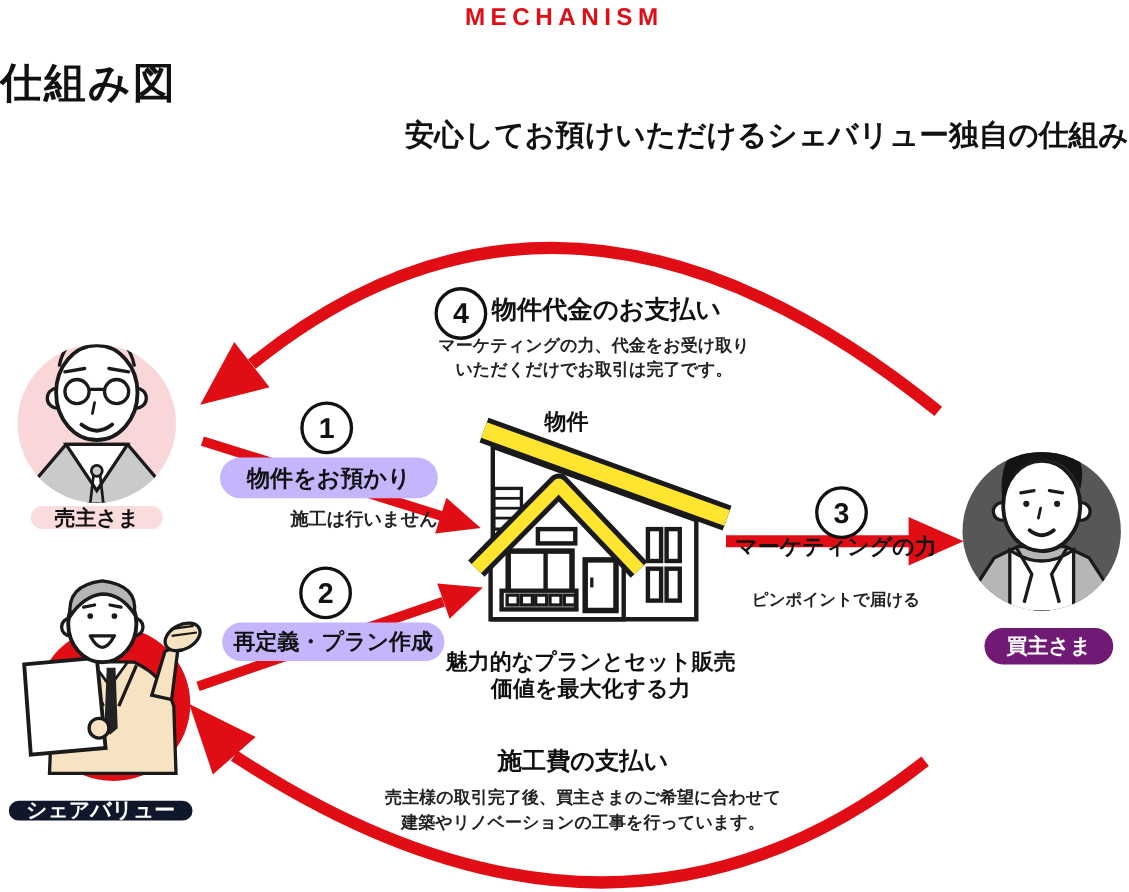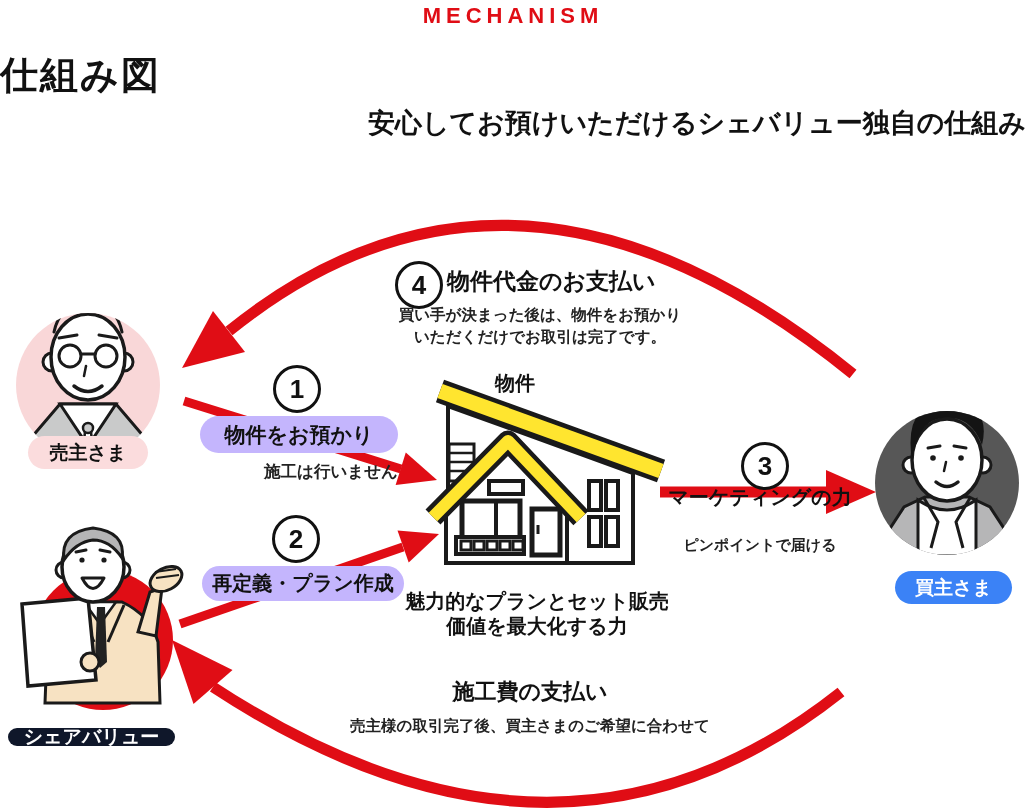--- a/index.html
+++ b/index.html
@@ -153,21 +153,21 @@
 
   <div class="abs hdr-eyebrow">MECHANISM</div>
   <div class="abs hdr-title">仕組み図</div>
   <div class="abs hdr-sub">安心してお預けいただけるシェバリュー独自の仕組み</div>
 
   <div class="abs num-circle" style="left:395px;top:261px;">
     <span>4</span>
   </div>
   <div class="abs bold-lbl" style="left:447px;top:266px;font-size:23px;">物件代金のお支払い</div>
   <div class="abs ctr note" style="left:390px;top:304px;width:300px;font-size:15.5px;line-height:22px;">
-    <div>買い手が決まった後は、物件をお預かり</div>
+    <div>マーケティングの力、代金をお受け取り</div>
     <div>いただくだけでお取引は完了です。</div>
   </div>
 
   <div class="abs ctr bold-lbl" style="left:460px;top:370px;width:110px;font-size:20px;">物件</div>
 
   <div class="abs num-circle" style="left:273px;top:365px;">
     <span>1</span>
   </div>
   <div class="abs ypill" style="left:200px;top:416px;width:198px;height:37px;">物件をお預かり</div>
   <div class="abs ctr note" style="left:200px;top:461px;width:198px;font-size:16.5px;text-align:right;">施工は行いません</div>
@@ -182,19 +182,20 @@
   </div>
   <div class="abs ctr bold-lbl" style="left:650px;top:484px;width:220px;font-size:20px;">マーケティングの力</div>
   <div class="abs ctr note" style="left:650px;top:536px;width:220px;font-size:15px;">ピンポイントで届ける</div>
 
   <div class="abs ctr bold-lbl" style="left:387px;top:588px;width:300px;font-size:20px;">魅力的なプランとセット販売</div>
   <div class="abs ctr bold-lbl" style="left:387px;top:613px;width:300px;font-size:20px;">価値を最大化する力</div>
 
   <div class="abs ctr bold-lbl" style="left:380px;top:677px;width:300px;font-size:22px;">施工費の支払い</div>
   <div class="abs ctr note" style="left:330px;top:714px;width:400px;font-size:15.5px;line-height:23px;">
     <div>売主様の取引完了後、買主さまのご希望に合わせて</div>
-  </div>
-
-  <div class="abs pill" style="left:28px;top:436px;width:120px;height:33px;background:#fbdcdd;color:#111;">売主さま</div>
+    <div>建築やリノベーションの工事を行っています。</div>
+  </div>
+
+  <div class="abs pill" style="left:28px;top:460px;width:120px;height:21px;background:#fbdcdd;color:#111;">売主さま</div>
   <div class="abs pill" style="left:8px;top:728px;width:167px;height:18px;background:#0f172a;color:#fff;">シェアバリュー</div>
-  <div class="abs pill" style="left:895px;top:571px;width:117px;height:33px;background:#3b82f6;color:#fff;">買主さま</div>
+  <div class="abs pill" style="left:895px;top:571px;width:117px;height:33px;background:#701a75;color:#fff;">買主さま</div>
 
 </div>
 
 </body></html>

